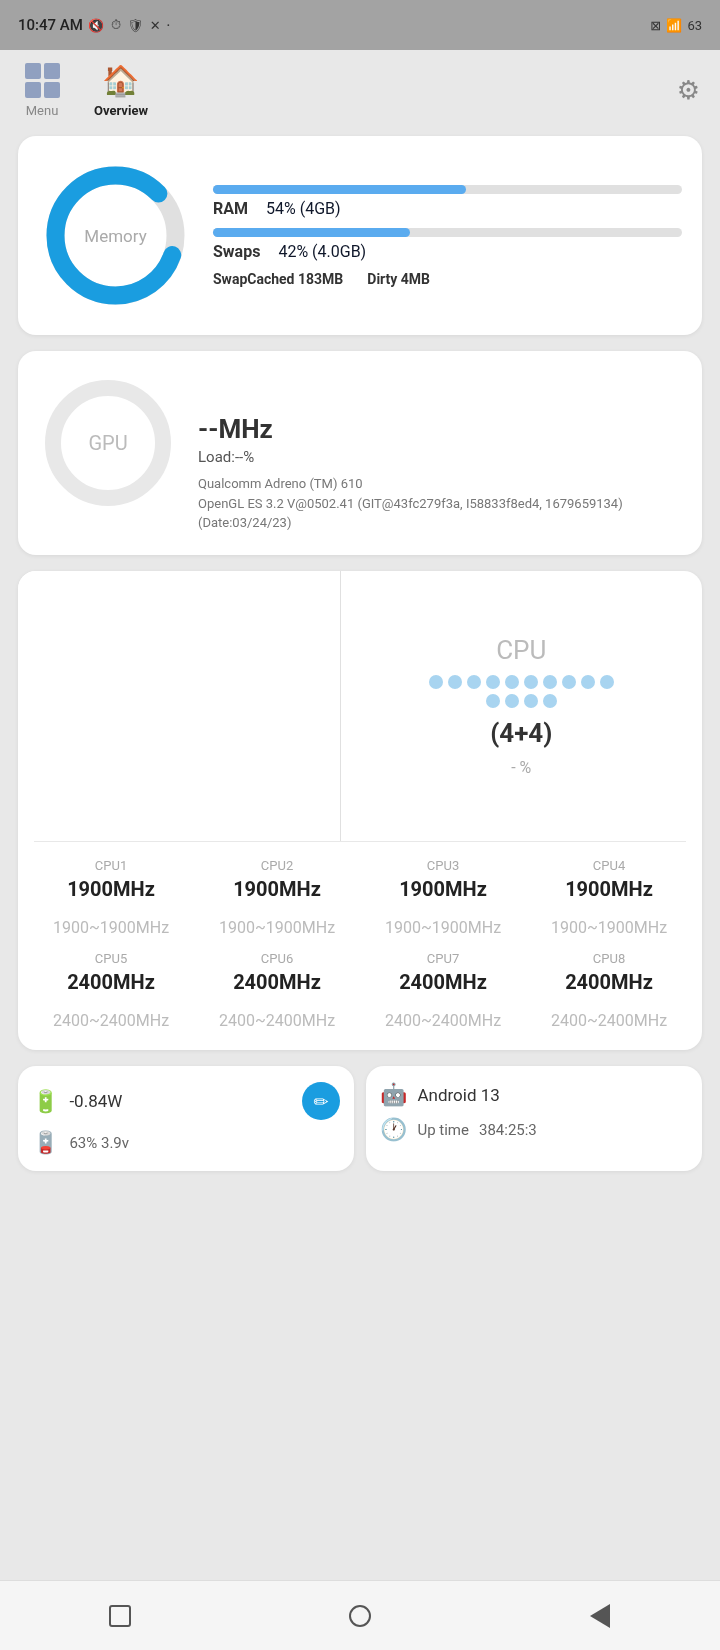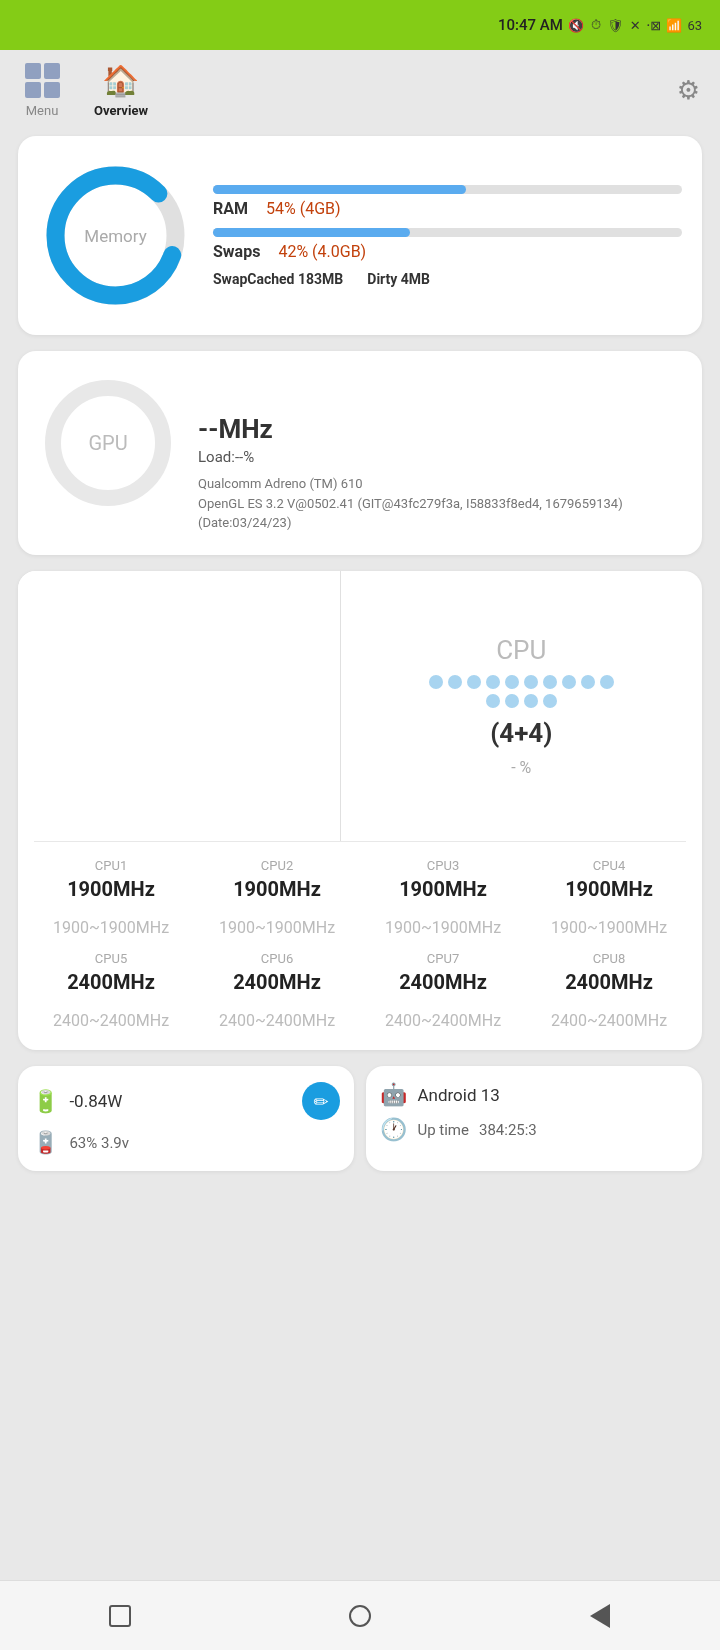--- a/index.html
+++ b/index.html
@@ -9,24 +9,24 @@
       min-height: 1650px;
       background: #e8e8e8;
       font-family: 'Roboto', Arial, sans-serif;
       overflow-x: hidden;
     }
 
     
     .status-bar {
       width: 100%;
       height: 50px;
-      background: #84cc16;
-      display: flex;
-      align-items: center;
-      justify-content: flex-end;
+      background: #a3a3a3;
+      display: flex;
+      align-items: center;
+      justify-content: space-between;
       padding: 0 18px;
     }
     .status-left {
       display: flex;
       align-items: center;
       gap: 6px;
       font-size: 15px;
       font-weight: 500;
       color: #222;
     }
@@ -157,21 +157,21 @@
       align-items: center;
       gap: 18px;
     }
     .stat-name {
       font-size: 16px;
       font-weight: 700;
       color: #333;
     }
     .stat-value {
       font-size: 16px;
-      color: #c2410c;
+      color: #0f172a;
     }
     .stat-small-row {
       display: flex;
       gap: 24px;
       margin-top: 6px;
     }
     .stat-small {
       font-size: 14px;
       color: #555;
     }

